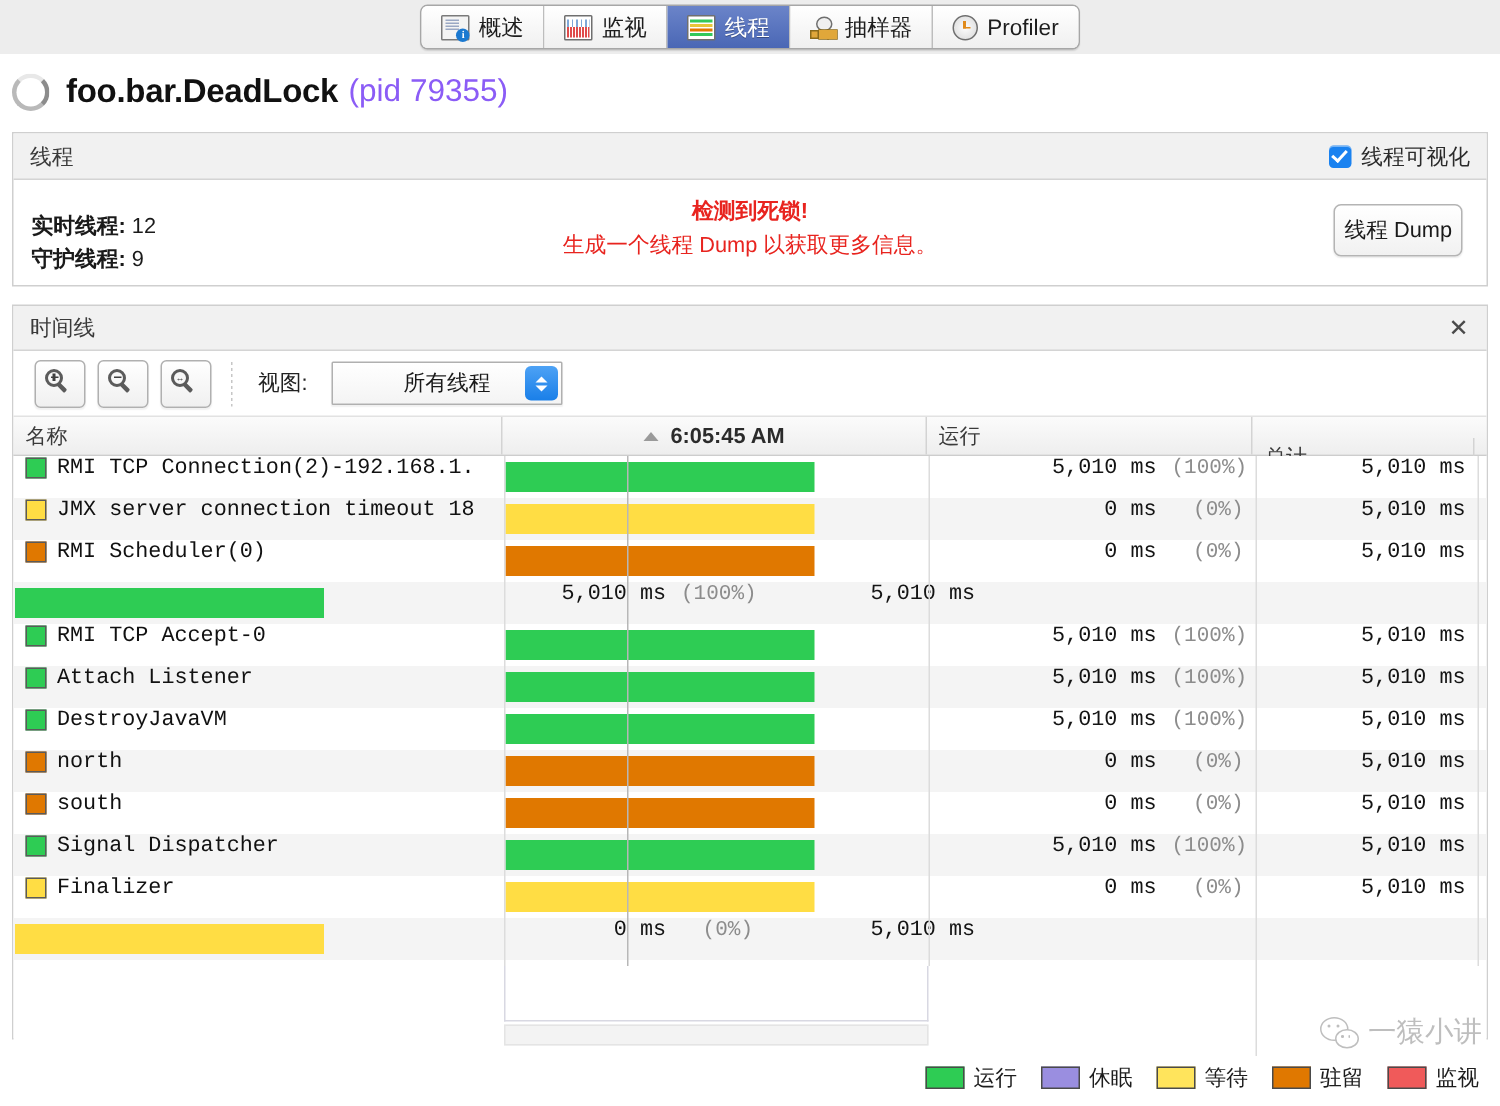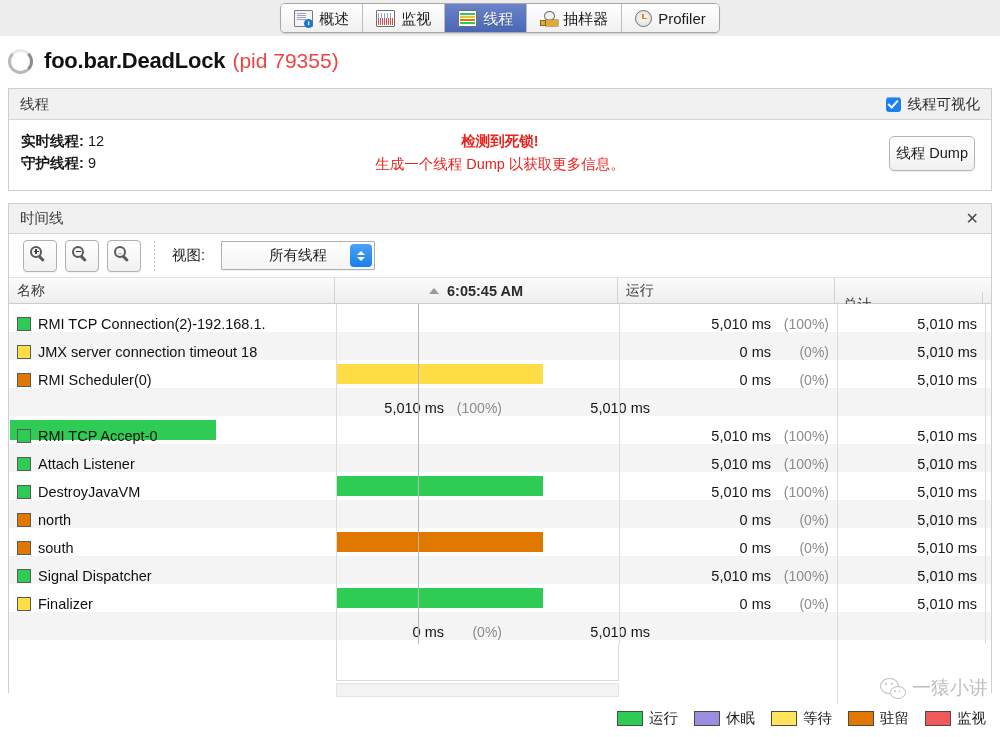--- a/index.html
+++ b/index.html
@@ -122,21 +122,21 @@
     border: 3.5px solid #b9b9b9;
     border-top-color: #e8e8e8;
     border-right-color: #8c8c8c;
     margin-right: 11px;
     flex: 0 0 auto;
   }
   .title-main {
     font-size: 22px; font-weight: bold; color: #111111; letter-spacing: -0.2px;
   }
   .title-sub {
-    font-size: 21px; color: #ef4444; margin-left: 7px; text-align: center;
+    font-size: 21px; color: #8b5cf6; margin-left: 7px; text-align: center;
   }
 
   
   .section {
     position: absolute; left: 8px; width: 984px;
     border: 1px solid #cfcfcf;
     background: #ffffff;
     box-sizing: border-box;
   }
   .sec-threads { top: 88px; height: 103px; }
@@ -157,21 +157,21 @@
   .chkbox::after {
     content: ''; position: absolute; left: 4px; top: 1.5px;
     width: 4px; height: 8px;
     border: solid #ffffff; border-width: 0 2px 2px 0;
     transform: rotate(42deg);
   }
   .chk-label { font-size: 14.5px; color: #2b2b2b; }
 
   .threads-body { position: relative; height: 70px; }
   .counts {
-    position: absolute; left: 12px; top: 10px;
+    position: absolute; left: 12px; top: 20px;
     font-size: 14.5px; color: #1a1a1a; line-height: 22px;
   }
   .counts b { font-weight: bold; }
   .deadlock {
     position: absolute; left: 0; right: 0; top: 10px;
     text-align: center; color: #e8241f; font-size: 14.5px; line-height: 23px;
     pointer-events: none;
   }
   .deadlock .l1 { font-weight: bold; }
   .btn-dump {
@@ -275,23 +275,24 @@
   .th-end  { flex: 1; border-right: none; }
   .sort-caret {
     width: 0; height: 0; border-left: 5px solid transparent;
     border-right: 5px solid transparent; border-bottom: 6px solid #9a9a9a;
     margin-right: 2px;
   }
   .th-time .tlabel { font-weight: bold; color: #2b2b2b; font-size: 14.5px; text-align: center; }
 
   .tbl-body { position: relative; background: #fff; height: 340px; overflow: hidden; }
   .row {
-    display: flex; align-items: flex-end; height: 28px;
+    display: flex; align-items: flex-start; height: 28px;
     box-sizing: border-box;
     position: relative;
+    font-family: Liberation Mono, monospace;
   }
   .row.alt { background: #f4f4f4; }
   .cell { box-sizing: border-box; display: flex; align-items: center; }
   .c-name { width: 327px; padding-left: 8px; gap: 7px; border-right: 1px solid transparent; }
   .swatch { width: 12px; height: 12px; border: 1px solid #5a5a5a; flex: 0 0 auto; }
   .tname { font-size: 14.5px; color: #111; white-space: nowrap; overflow: hidden; }
   .c-bar { width: 283px; position: relative; }
   .bar { position: absolute; left: 1px; top: 4px; height: 20px; width: 206px; }
   .c-run { width: 218px; justify-content: flex-end; padding-right: 8px; gap: 10px; }
   .ms { font-size: 14.5px; color: #141414; }

